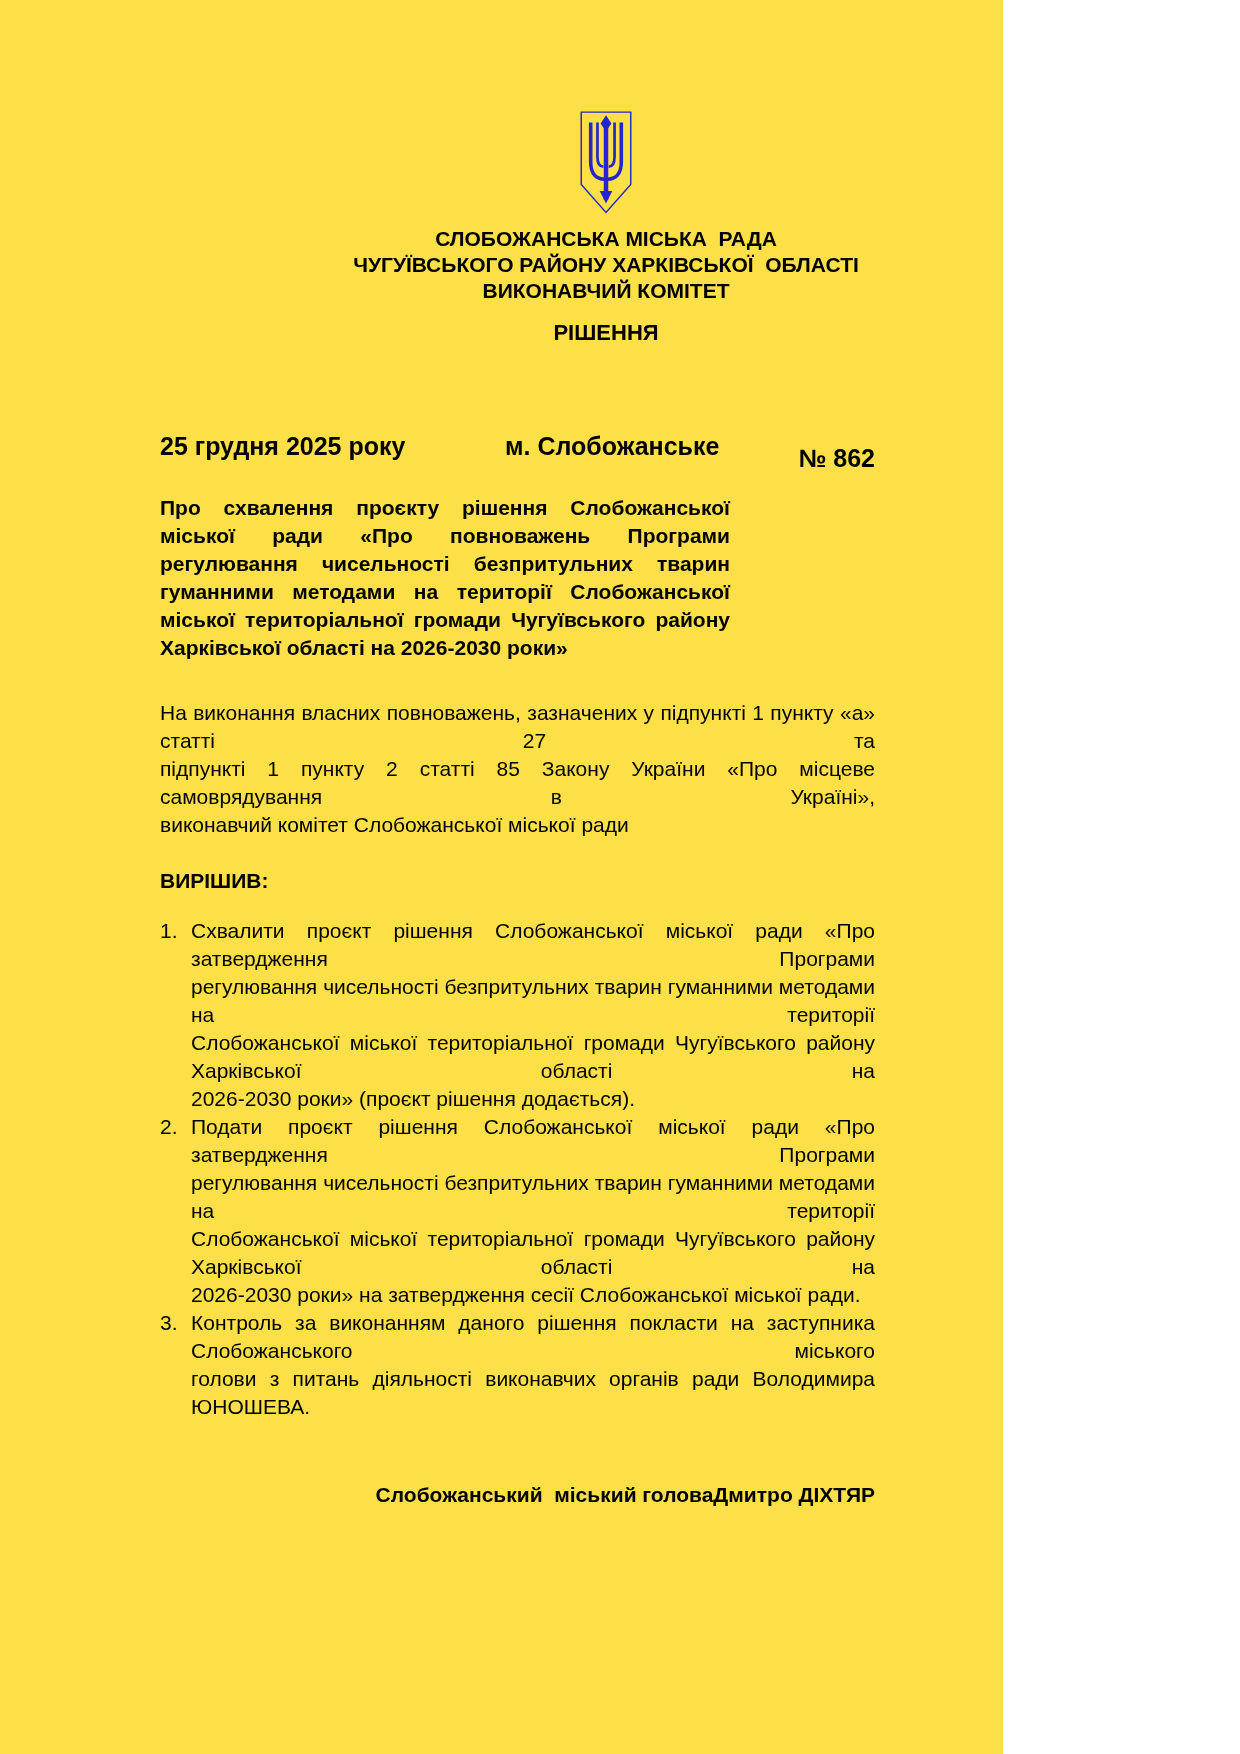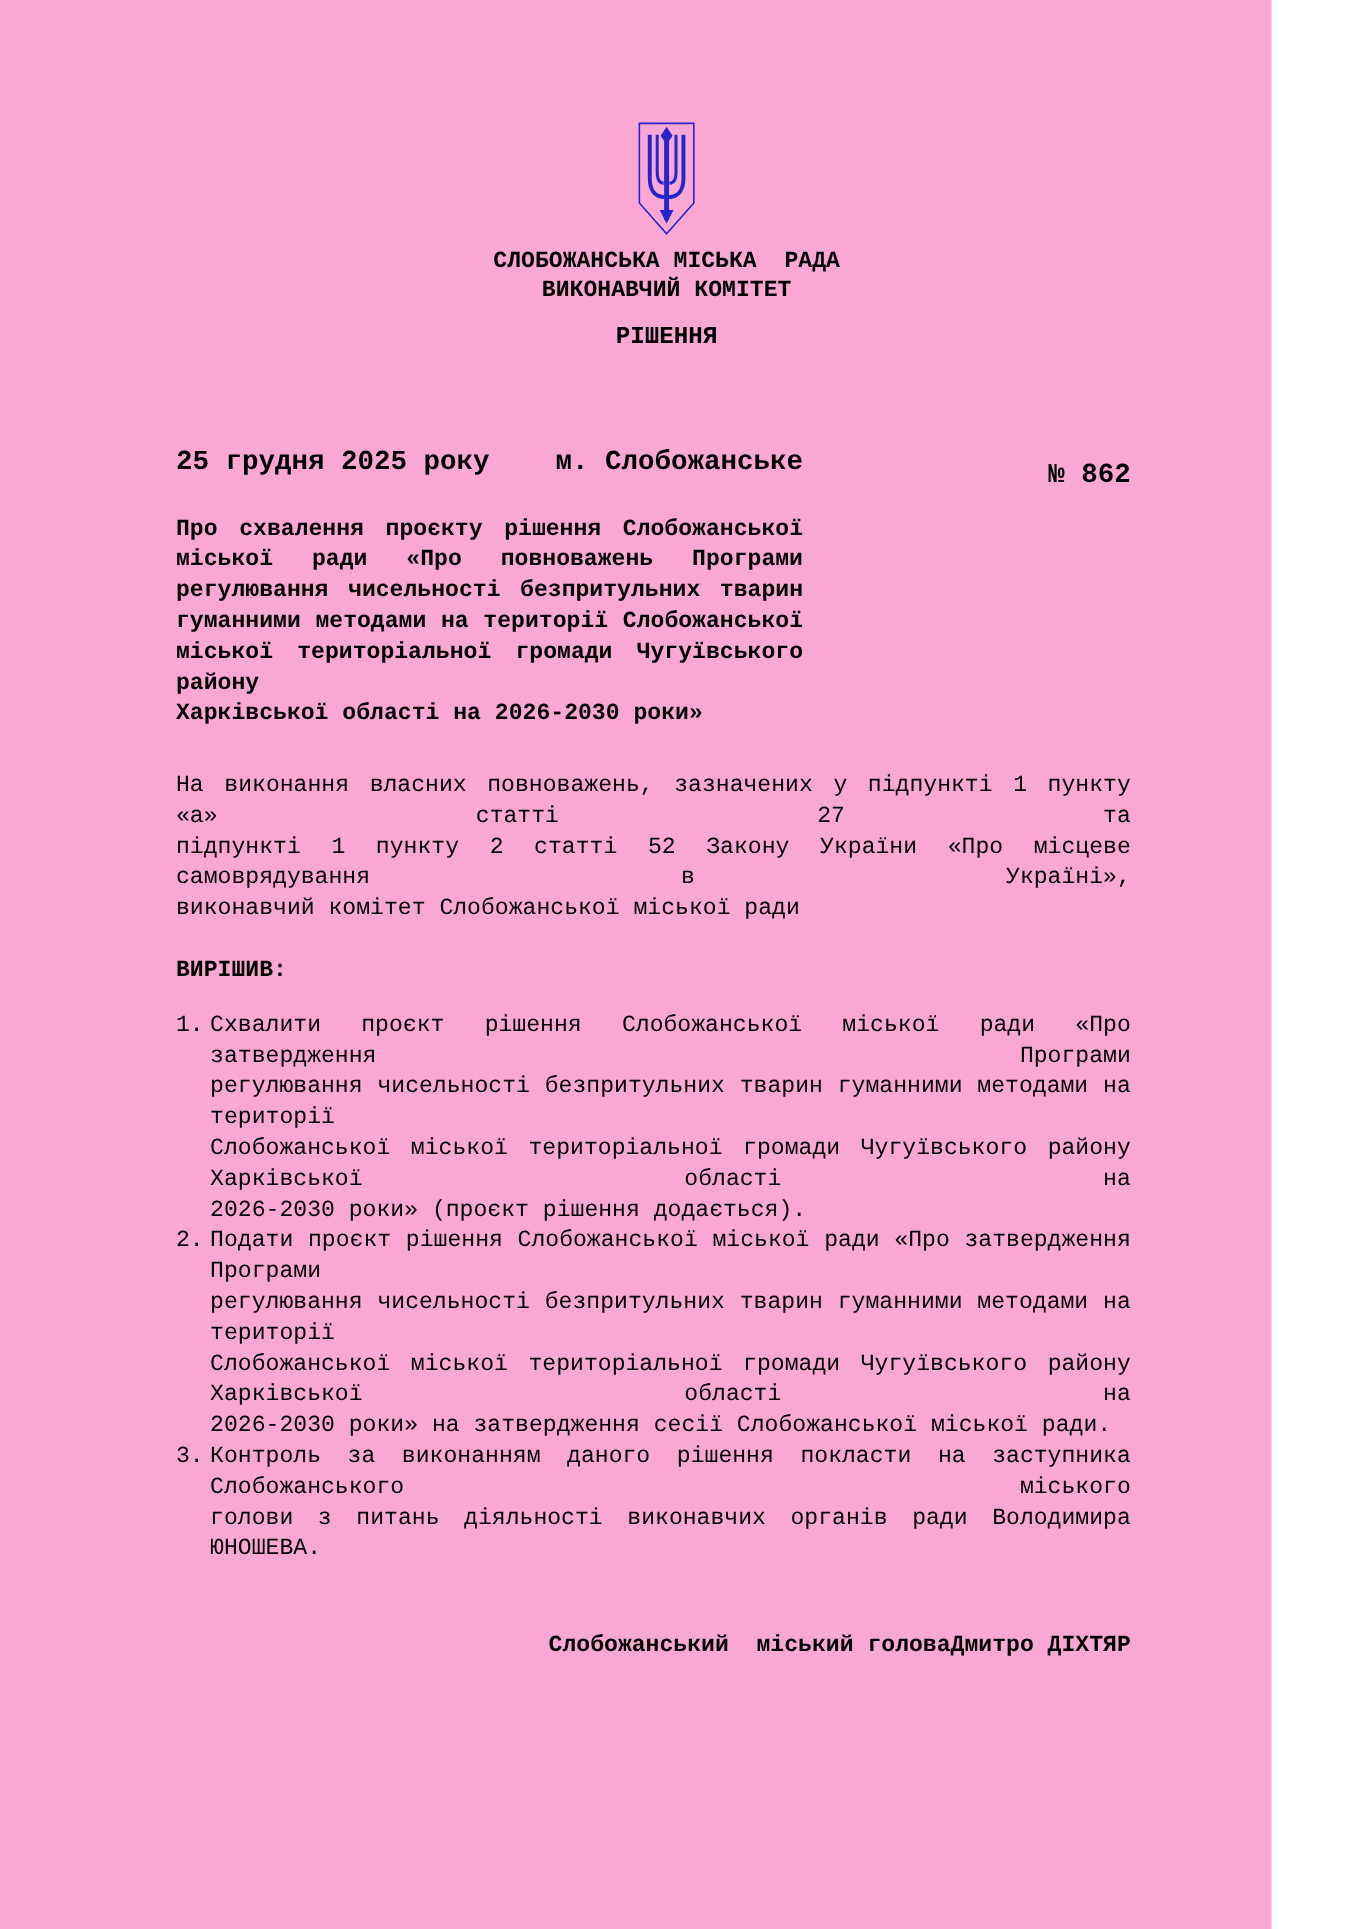--- a/index.html
+++ b/index.html
@@ -1,22 +1,22 @@
 <!DOCTYPE html>
 <html lang="uk"><head>
 <meta charset="utf-8">
 <style>
   html, body { margin: 0; padding: 0; background: #ffffff; }
   .page {
     position: relative;
-    width: 1156px;
+    width: 1003px;
     height: 1754px;
-    background: #f9a8d4;
+    background: #fde047;
     color: #000000;
-    font-family: Liberation Mono, monospace;
+    font-family: Liberation Sans, sans-serif;
     overflow: hidden;
   }
   .doc { padding: 108px 128px 0 160px; }
 
   
   .masthead { width: 892px; text-align: center; }
   .emblem-svg { display: block; margin: 0 auto 8px auto; width: 54px; height: 110px; }
   .org-line {
     font-size: 21px;
     font-weight: bold;
@@ -91,20 +91,21 @@
         <path d="M2.5,2.5 H57.5 V83 L30,114 L2.5,83 Z" fill="none" stroke="currentColor" stroke-width="1.6"></path>
         <path d="M30,16 V100" fill="none" stroke="currentColor" stroke-width="5"></path>
         <path d="M30,6 L36,15 L30,24 L24,15 Z" fill="currentColor" stroke="none"></path>
         <path d="M13,14 V58 C13,72 20,77 28,77" fill="none" stroke="currentColor" stroke-width="4"></path>
         <path d="M47,14 V58 C47,72 40,77 32,77" fill="none" stroke="currentColor" stroke-width="4"></path>
         <path d="M20.5,14 V52 C20.5,60 23,63 27,63" fill="none" stroke="currentColor" stroke-width="3"></path>
         <path d="M39.5,14 V52 C39.5,60 37,63 33,63" fill="none" stroke="currentColor" stroke-width="3"></path>
         <path d="M23,90 L37,90 L30,104 Z" fill="currentColor" stroke="none"></path>
       </svg>
       <div class="org-line">СЛОБОЖАНСЬКА МІСЬКА  РАДА</div>
+      <div class="org-line">ЧУГУЇВСЬКОГО РАЙОНУ ХАРКІВСЬКОЇ  ОБЛАСТІ</div>
       <div class="org-line">ВИКОНАВЧИЙ КОМІТЕТ</div>
       <div class="doc-type">РІШЕННЯ</div>
     </div>
 
     <div class="meta-row">
       <span class="meta-date">25 грудня 2025 року</span>
       <span class="meta-place">м. Слобожанське</span>
       <span class="meta-number">№ 862</span>
     </div>
 
@@ -112,21 +113,21 @@
       <div class="jline">Про схвалення проєкту рішення Слобожанської</div>
       <div class="jline">міської ради «Про повноважень Програми</div>
       <div class="jline">регулювання чисельності безпритульних тварин</div>
       <div class="jline">гуманними методами на території Слобожанської</div>
       <div class="jline">міської територіальної громади Чугуївського району</div>
       <div class="jline last">Харківської області на 2026-2030 роки»</div>
     </div>
 
     <div class="preamble">
       <div class="jline">На виконання власних повноважень, зазначених у  підпункті 1 пункту «а» статті 27 та</div>
-      <div class="jline">підпункті 1 пункту 2 статті 52 Закону України «Про місцеве самоврядування в Україні»,</div>
+      <div class="jline">підпункті 1 пункту 2 статті 85 Закону України «Про місцеве самоврядування в Україні»,</div>
       <div class="jline last">виконавчий комітет Слобожанської міської ради</div>
     </div>
 
     <div class="resolved">ВИРІШИВ:</div>
 
     <div class="items">
 
       <div class="item">
         <div class="item-number">1.</div>
         <div class="item-text">

